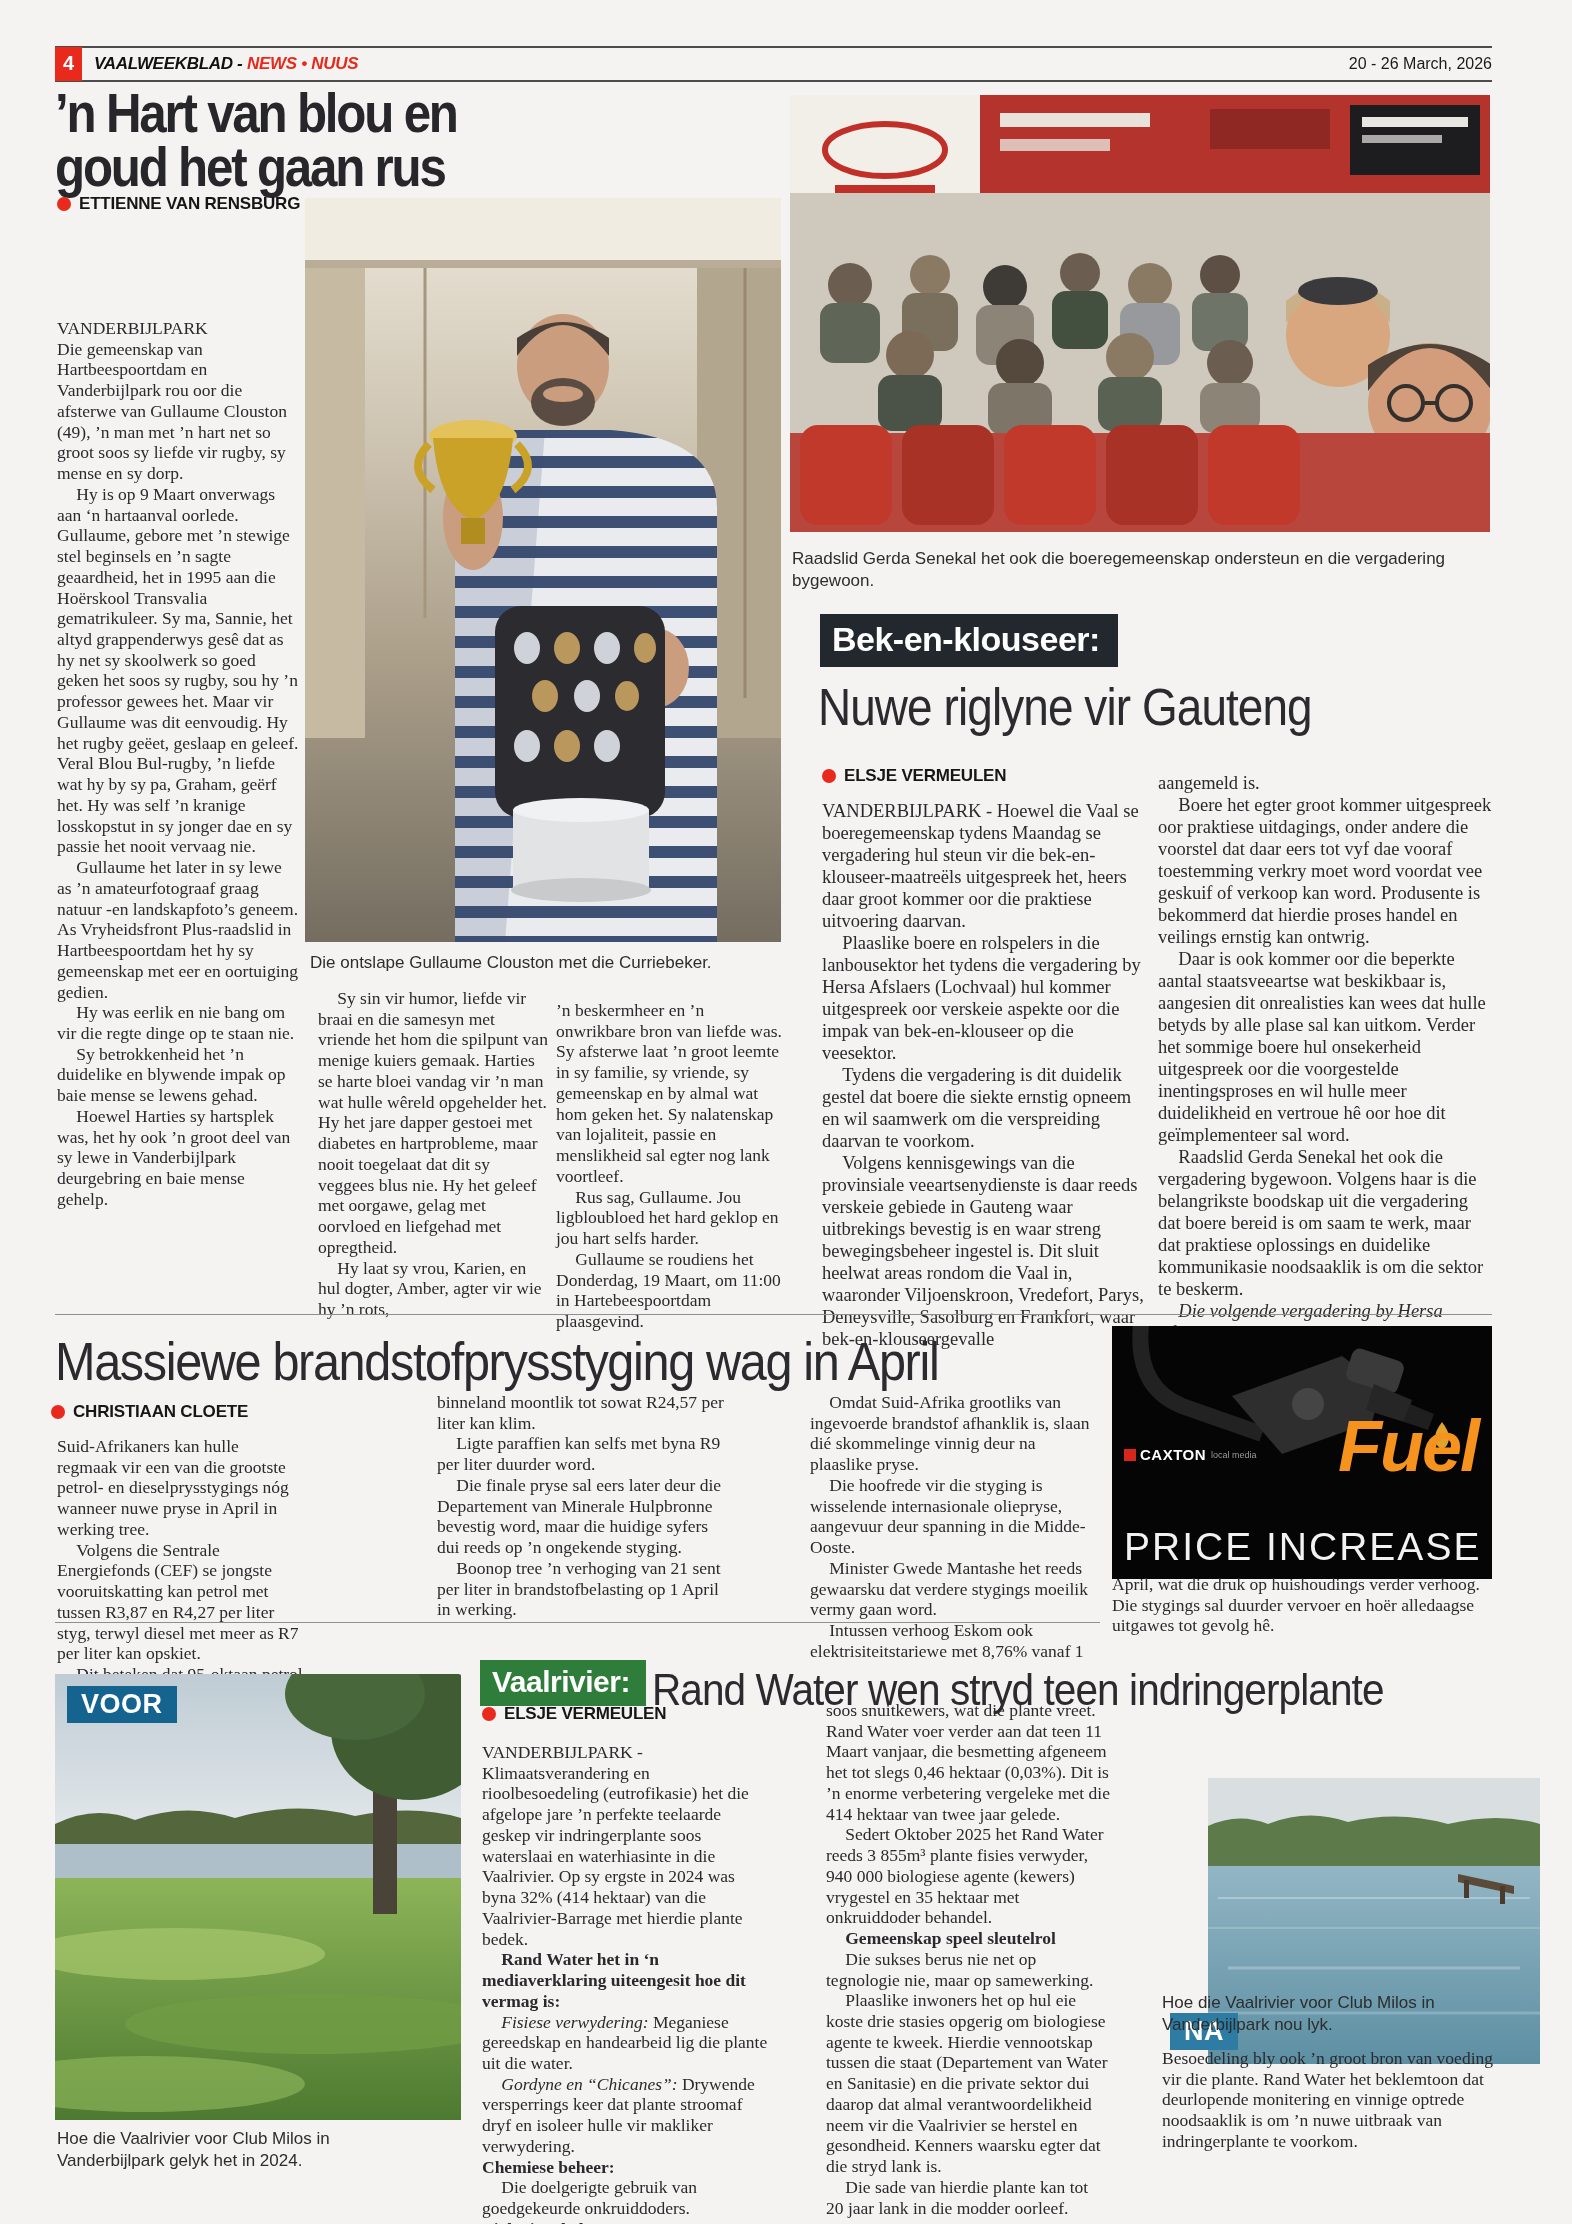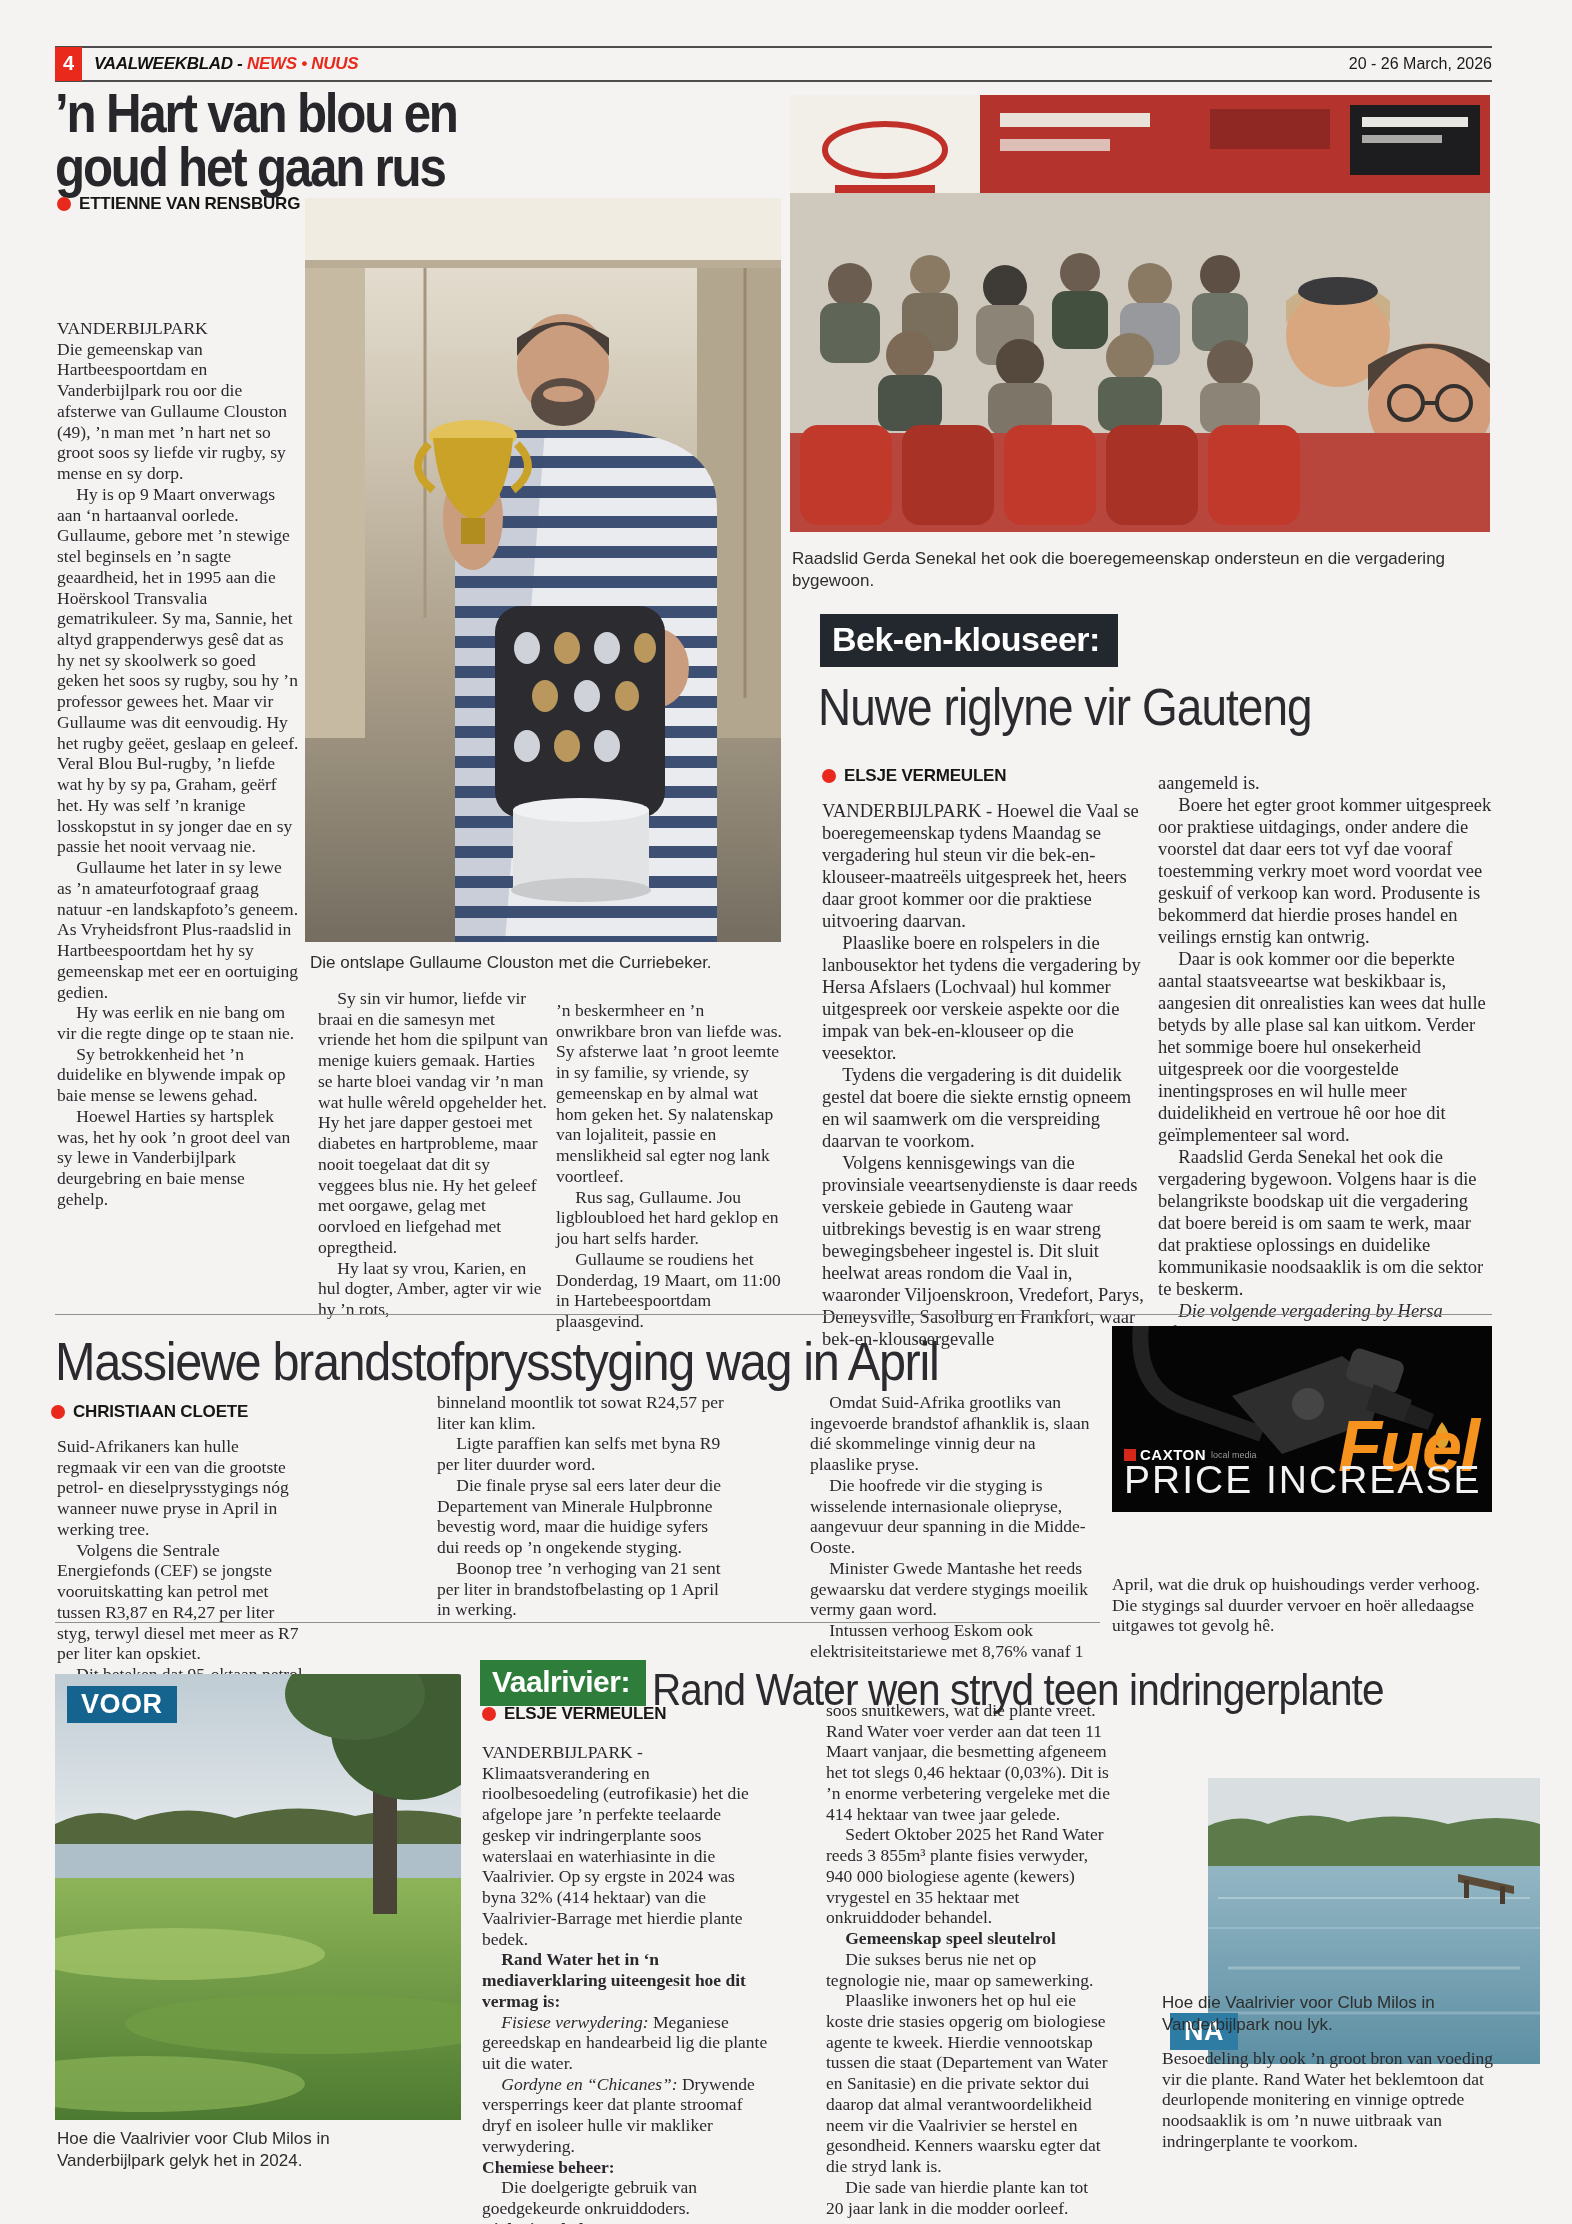--- a/index.html
+++ b/index.html
@@ -37,21 +37,21 @@
   
   .tag{color:#fff;font-weight:bold;display:inline-block;}
   #tag-bek{background:#23272e;font-size:34px;padding:6px 18px 8px 12px;letter-spacing:-.5px;}
   #tag-vaal{background:#2f7d3a;font-size:30px;padding:5px 16px 7px 12px;letter-spacing:-.5px;}
   .photo-tag{background:#15638f;color:#fff;font-weight:bold;font-size:27px;padding:3px 14px;letter-spacing:.5px;}
   
   .rule{border-top:1px solid #8f8f8f;height:0;}
   
   .photo{display:block;}
   
-  #fuel-ad{left:1112px;top:1326px;width:380px;height:186px;background:#050505;overflow:hidden;}
+  #fuel-ad{left:1112px;top:1326px;width:380px;height:253px;background:#050505;overflow:hidden;}
   #fuel-word{position:absolute;right:14px;top:84px;font-size:72px;font-weight:bold;font-style:italic;
              color:#f6921e;letter-spacing:-2px;line-height:1;}
   #price-increase{position:absolute;left:12px;bottom:10px;font-size:39px;color:#f2f2f2;letter-spacing:2px;font-weight:400;}
   #caxton{position:absolute;left:12px;top:120px;display:flex;align-items:center;}
   #caxton .sq{width:12px;height:12px;background:#d5281b;margin-right:4px;}
   #caxton .cx{color:#fff;font-weight:bold;font-size:15px;letter-spacing:.5px;}
   #caxton .lm{color:#9a9a9a;font-size:9px;margin-left:5px;}
 </style>
 </head>
 <body>

